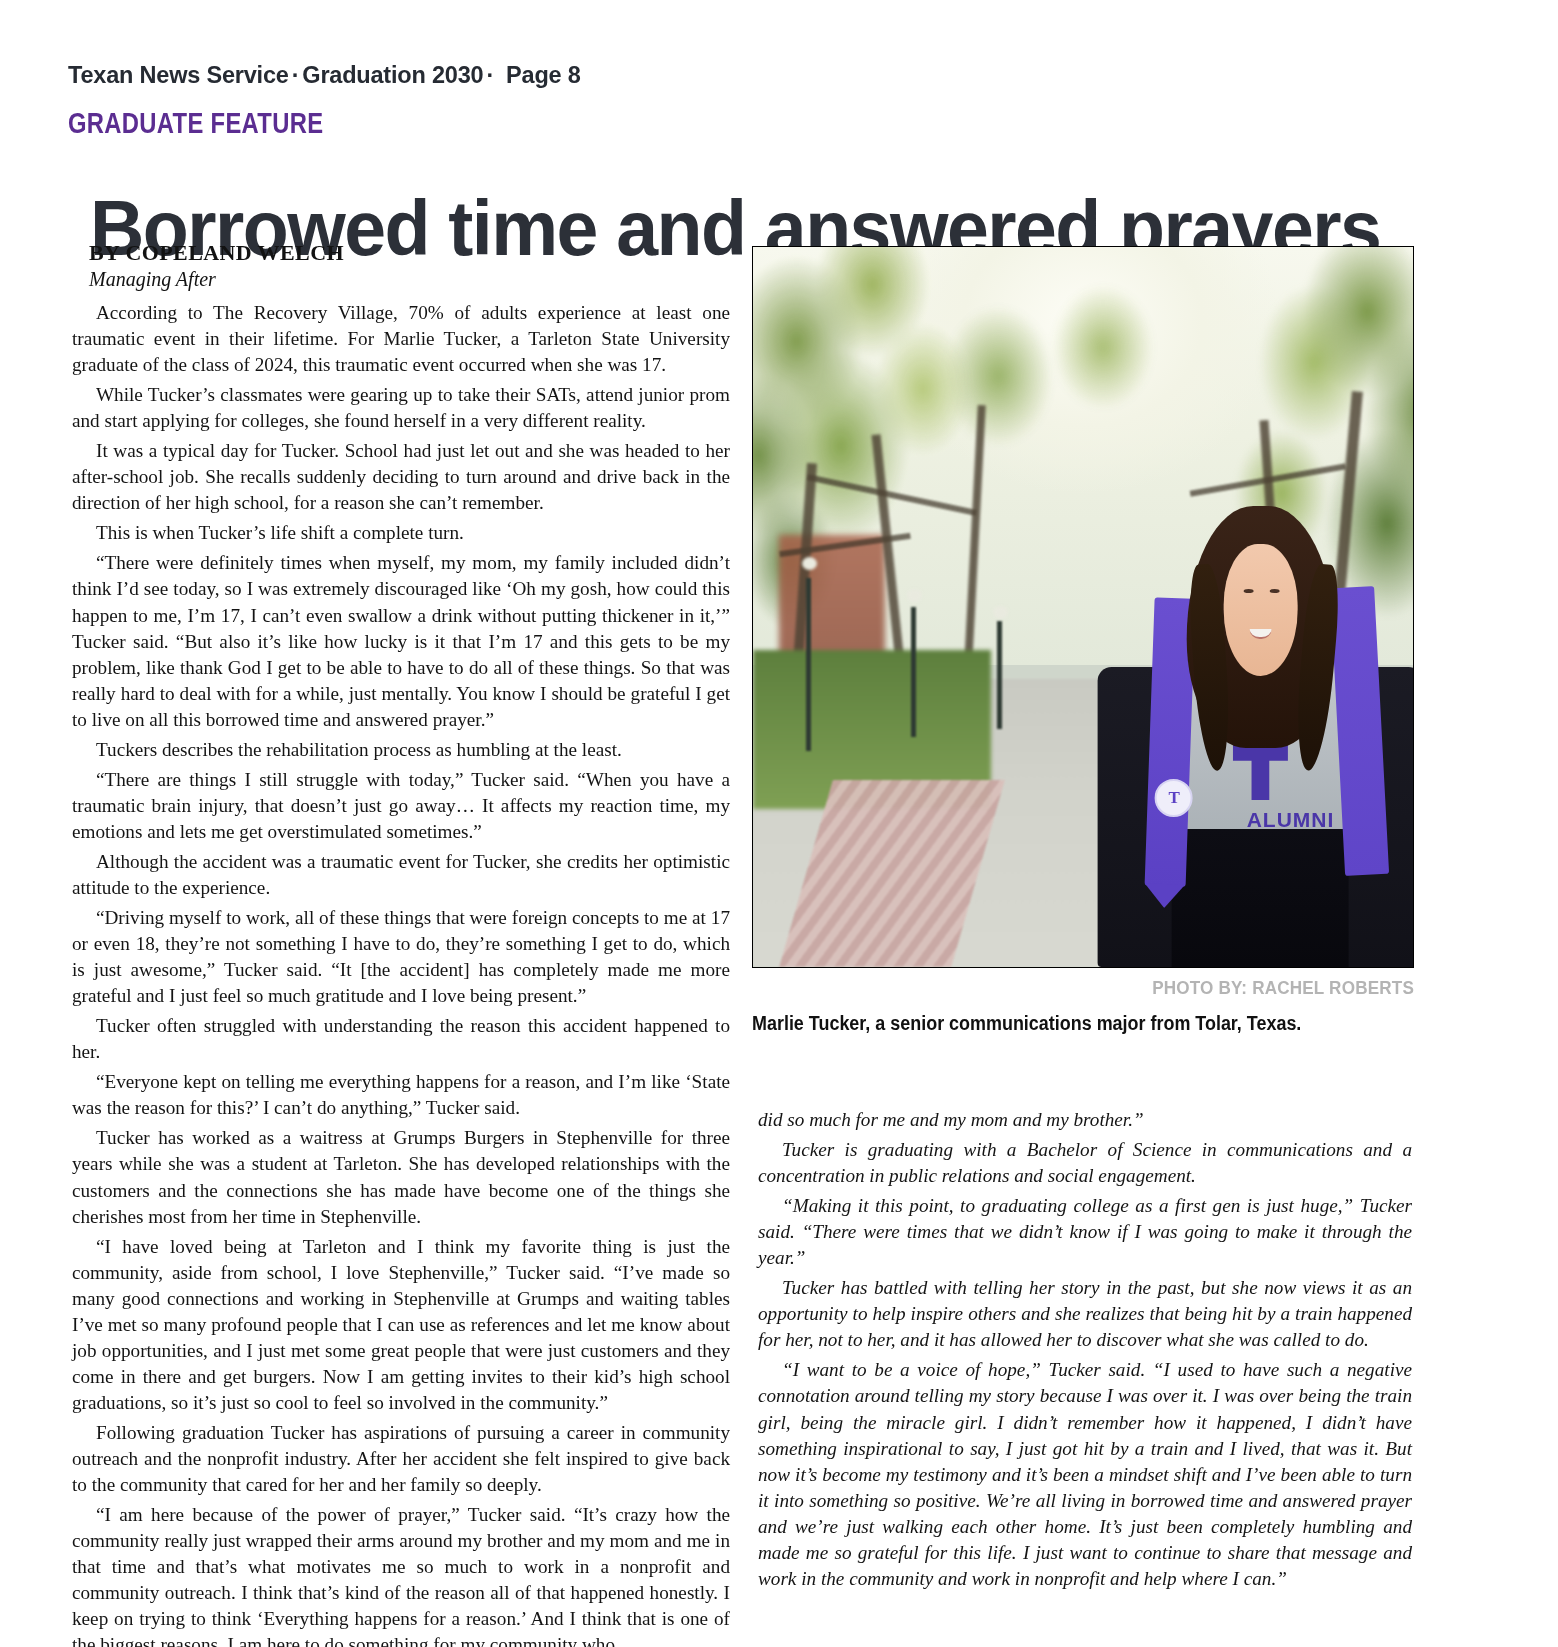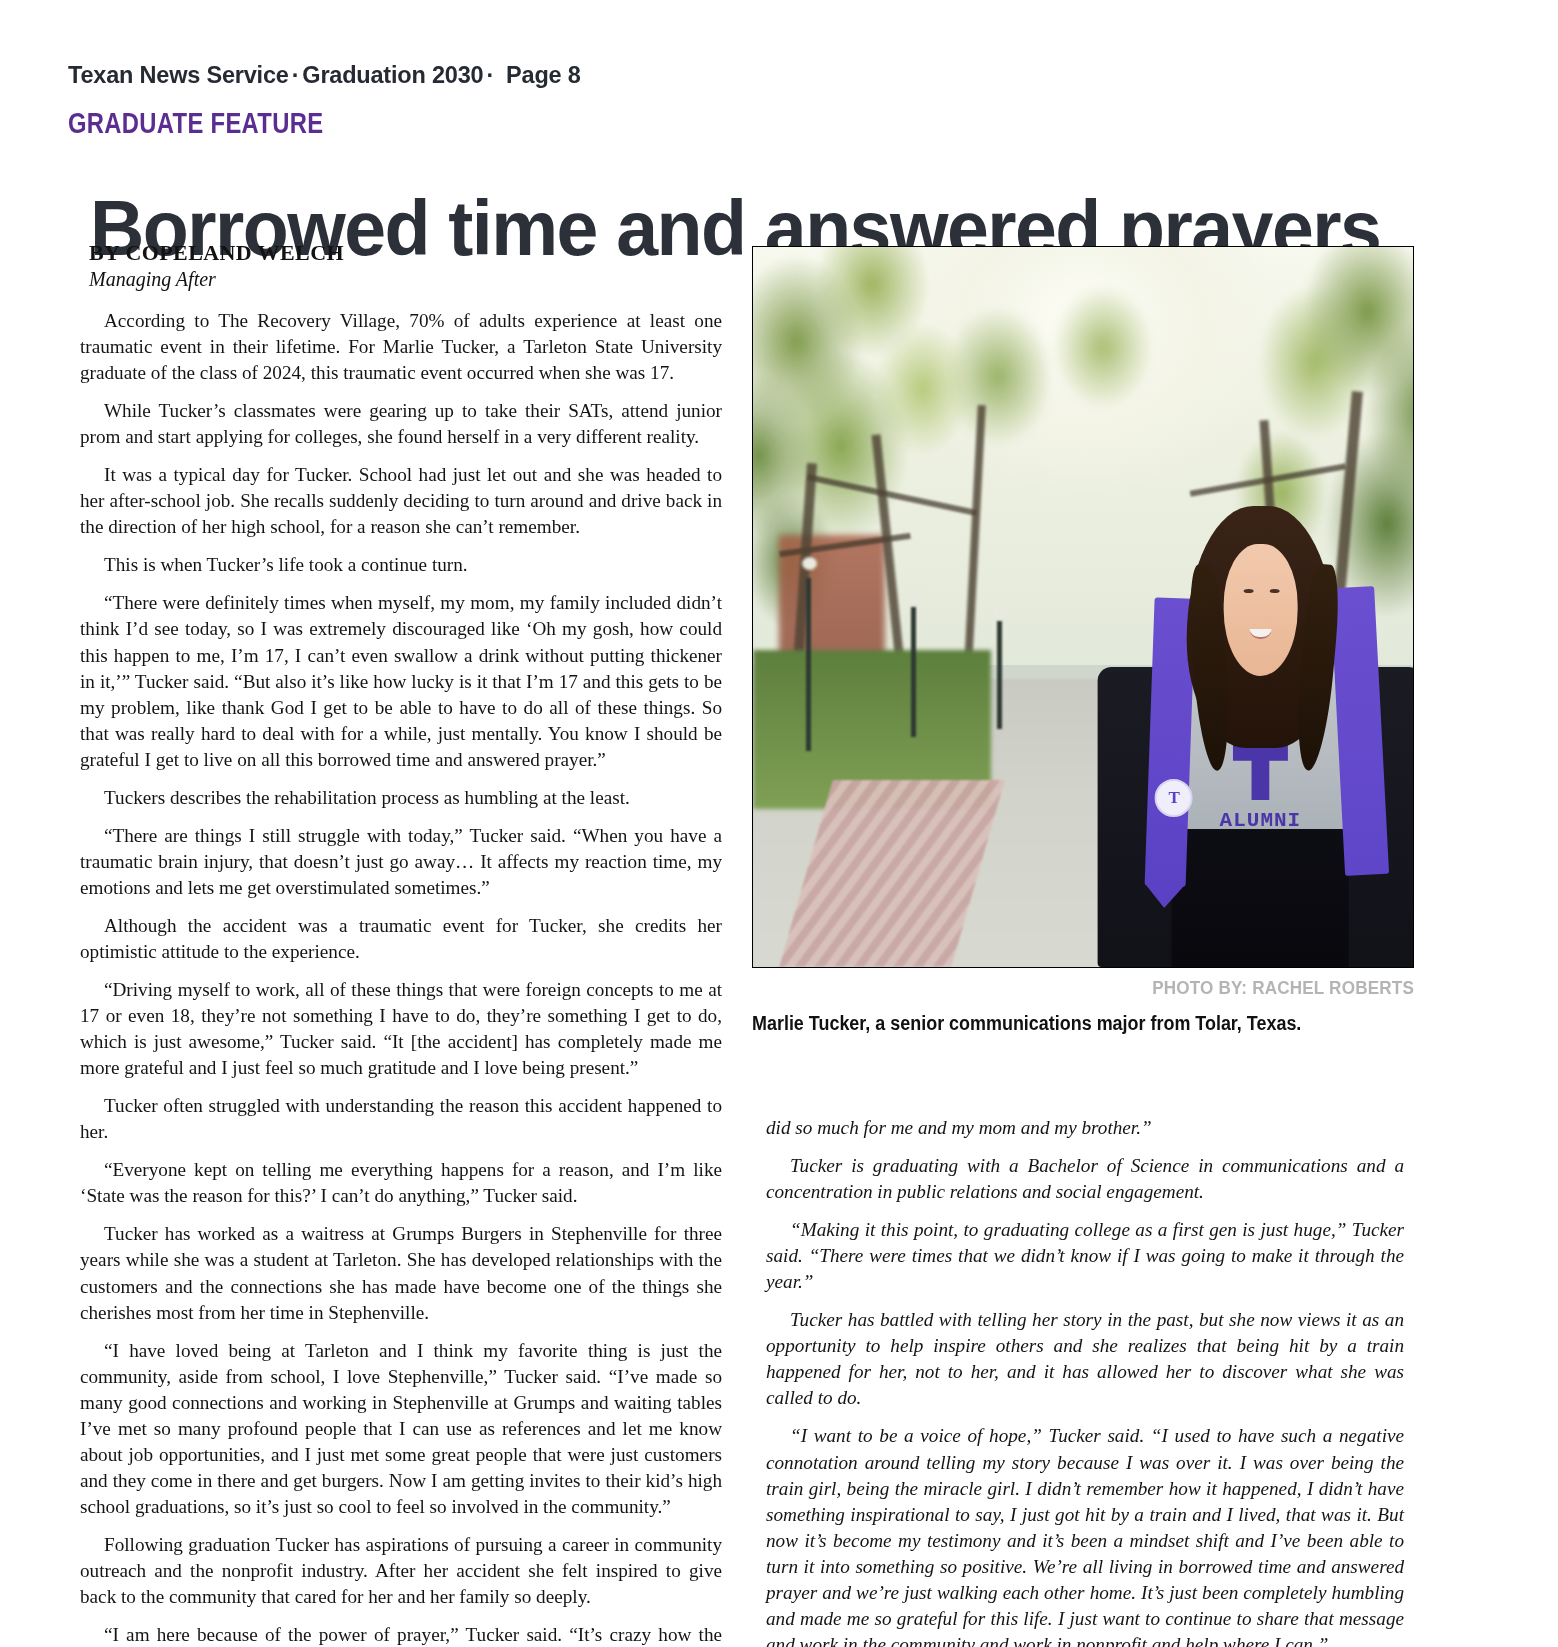--- a/index.html
+++ b/index.html
@@ -99,21 +99,21 @@
     position: absolute;
     font-size: 19.2px;
     line-height: 26.05px;
     text-align: justify;
     text-justify: inter-word;
     color: #141414;
     -webkit-hyphens: none;
     hyphens: none;
   }
   .col p {
-    margin: 12px;
+    margin: 4px;
     text-indent: 24px;
   }
   .col-left {
     left: 68px;
     top: 296px;
     width: 666px;
   }
   .col-right-lower {
     left: 754px;
     top: 1103px;
@@ -260,22 +260,22 @@
   }
   .fig-shirt-T {
     position: absolute; left: 50%; bottom: 29%; width: 15%; height: 11%;
     transform: translateX(-50%);
     background: #4a36a8;
     clip-path: polygon(0 0,100% 0,100% 38%,66% 38%,66% 100%,34% 100%,34% 38%,0 38%);
   }
   .fig-shirt-alumni {
     position: absolute; left: 50%; bottom: 23.5%; width: 40%;
     transform: translateX(-50%);
-    text-align: center;
-    font-family: Liberation Mono, monospace;
+    text-align: right;
+    font-family: Liberation Sans, sans-serif;
     font-weight: bold;
     font-size: 21px;
     letter-spacing: 1px;
     color: #4a36a8;
     filter: blur(.4px);
   }
   .fig-pants {
     position: absolute; left: 26%; bottom: 0; width: 48%; height: 24%;
     background: linear-gradient(#0d0d14, #08080d);
   }
@@ -388,21 +388,21 @@
 
   <h1 class="headline">Borrowed time and answered prayers</h1>
 
   <div class="byline">BY  COPELAND WELCH</div>
   <div class="byline-title">Managing After</div>
 
   <div class="col col-left">
     <p>According to The Recovery Village, 70% of adults experience at least one traumatic event in their lifetime. For Marlie Tucker, a Tarleton State University graduate of the class of 2024, this traumatic event occurred when she was 17.</p>
     <p>While Tucker’s classmates were gearing up to take their SATs, attend junior prom and start applying for colleges, she found herself in a very different reality.</p>
     <p>It was a typical day for Tucker. School had just let out and she was headed to her after-school job. She recalls suddenly deciding to turn around and drive back in the direction of her high school, for a reason she can’t remember.</p>
-    <p>This is when Tucker’s life took a continue turn.</p>
+    <p>This is when Tucker’s life shift a complete turn.</p>
     <p>“There were definitely times when myself, my mom, my family included didn’t think I’d see today, so I was extremely discouraged like ‘Oh my gosh, how could this happen to me, I’m 17, I can’t even swallow a drink without putting thickener in it,’” Tucker said. “But also it’s like how lucky is it that I’m 17 and this gets to be my problem, like thank God I get to be able to have to do all of these things. So that was really hard to deal with for a while, just mentally. You know I should be grateful I get to live on all this borrowed time and answered prayer.”</p>
     <p>Tuckers describes the rehabilitation process as humbling at the least.</p>
     <p>“There are things I still struggle with today,” Tucker said. “When you have a traumatic brain injury, that doesn’t just go away… It affects my reaction time, my emotions and lets me get overstimulated sometimes.”</p>
     <p>Although the accident was a traumatic event for Tucker, she credits her optimistic attitude to the experience.</p>
     <p>“Driving myself to work, all of these things that were foreign concepts to me at 17 or even 18, they’re not something I have to do, they’re something I get to do, which is just awesome,” Tucker said. “It [the accident] has completely made me more grateful and I just feel so much gratitude and I love being present.”</p>
     <p>Tucker often struggled with understanding the reason this accident happened to her.</p>
     <p>“Everyone kept on telling me everything happens for a reason, and I’m like ‘State was the reason for this?’ I can’t do anything,” Tucker said.</p>
     <p>Tucker has worked as a waitress at Grumps Burgers in Stephenville for three years while she was a student at Tarleton. She has developed relationships with the customers and the connections she has made have become one of the things she cherishes most from her time in Stephenville.</p>
     <p>“I have loved being at Tarleton and I think my favorite thing is just the community, aside from school, I love Stephenville,” Tucker said. “I’ve made so many good connections and working in Stephenville at Grumps and waiting tables I’ve met so many profound people that I can use as references and let me know about job opportunities, and I just met some great people that were just customers and they come in there and get burgers. Now I am getting invites to their kid’s high school graduations, so it’s just so cool to feel so involved in the community.”</p>
     <p>Following graduation Tucker has aspirations of pursuing a career in community outreach and the nonprofit industry. After her accident she felt inspired to give back to the community that cared for her and her family so deeply.</p>

